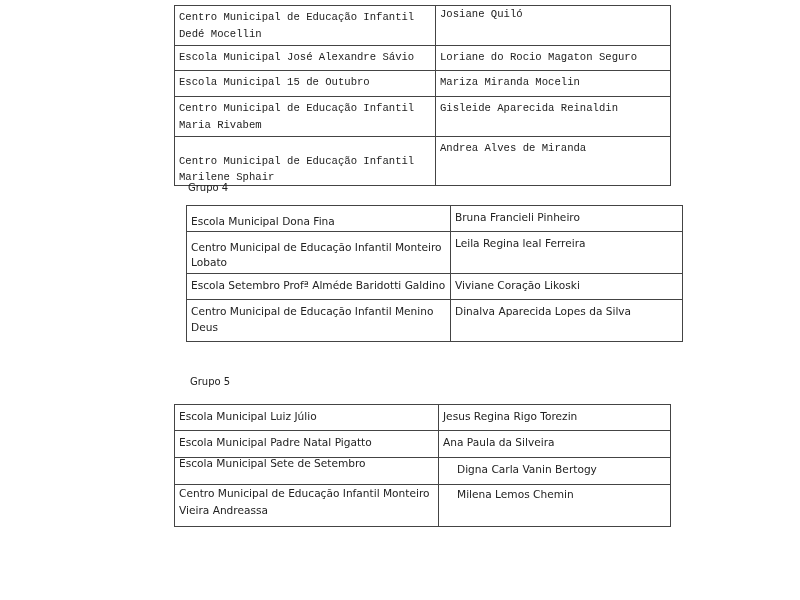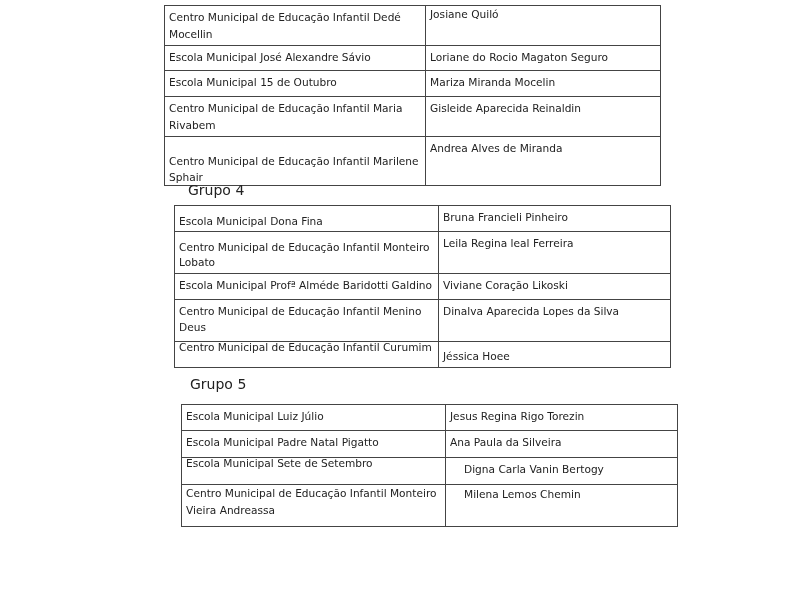--- a/index.html
+++ b/index.html
@@ -1,24 +1,24 @@
 <!DOCTYPE html>
 <html><head>
 <meta charset="utf-8">
 <style>
   html, body { margin:0; padding:0; background:#ffffff; }
   body { width:800px; height:600px; position:relative; overflow:hidden;
          font-family:"DejaVu Sans", sans-serif; color:#222; }
   .tbl { position:absolute; border-collapse:collapse; table-layout:fixed; }
   .tbl td { border:1.3px solid #444; vertical-align:top; padding:0 4px;
             font-size:10.6px; line-height:17px; overflow:hidden; }
-  .lbl { position:absolute; font-size:14px; color:#222; }
-  #t1 { left:164px; top:5px; width:496px; }
-  #t2 { left:174px; top:205px; width:496px;border-radius:8px; }
-  #t3 { left:181px; top:404px; width:496px; }
+  .lbl { position:absolute; font-size:10px; color:#222; }
+  #t1 { left:174px; top:5px; width:496px;font-family:Liberation Mono, monospace; }
+  #t2 { left:186px; top:205px; width:496px;border-radius:8px; }
+  #t3 { left:174px; top:404px; width:496px; }
   .pt3 { padding-top:3px !important; }
   .pt8 { padding-top:8px !important; }
   .ind { padding-left:18px !important; }
 </style>
 </head>
 <body>
 
 <table id="t1" class="tbl">
   <colgroup>
       <col style="width:261px">
@@ -58,30 +58,26 @@
   <tbody>
       <tr style="height:26px">
     <td class="pt8" style="line-height:14px">Escola Municipal Dona Fina</td>
     <td class="pt3">Bruna Francieli Pinheiro</td>
   </tr>
   <tr style="height:42px">
     <td class="pt8" style="line-height:15px">Centro Municipal de Educação Infantil Monteiro Lobato</td>
     <td class="pt3">Leila Regina leal Ferreira</td>
   </tr>
   <tr style="height:26px">
-    <td class="pt3">Escola Municipal Profª Alméde Baridotti Galdino</td>
+    <td class="pt3">Escola Setembro Profª Alméde Baridotti Galdino</td>
     <td class="pt3">Viviane Coração Likoski</td>
   </tr>
   <tr style="height:42px">
     <td class="pt3" style="line-height:16px">Centro Municipal de Educação Infantil Menino Deus</td>
     <td class="pt3">Dinalva Aparecida Lopes da Silva</td>
-  </tr>
-  <tr style="height:26px">
-    <td style="padding-top:0;line-height:11px">Centro Municipal de Educação Infantil Curumim</td>
-    <td class="pt8" style="line-height:12px">Jéssica Hoee</td>
   </tr>
 </tbody>
   </table>
 
 <div class="lbl" style="left:190px;top:376px">Grupo 5</div>
 
 <table id="t3" class="tbl">
   <colgroup>
       <col style="width:264px">
       <col style="width:232px">

